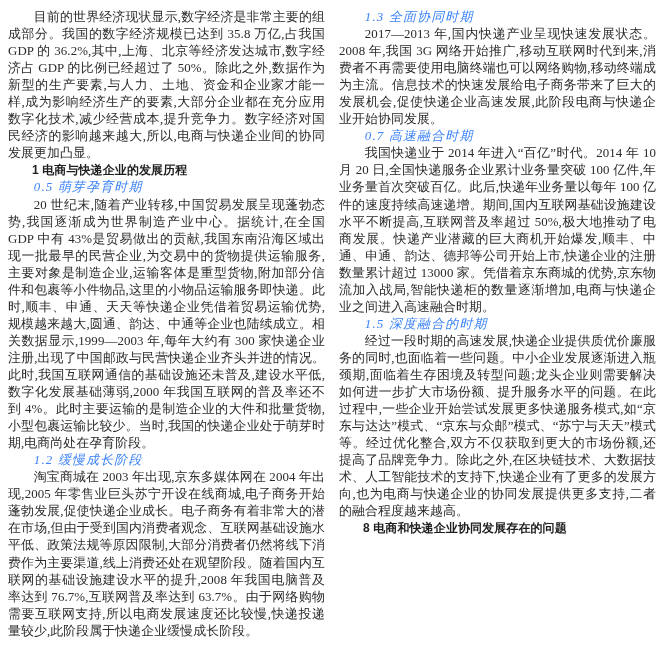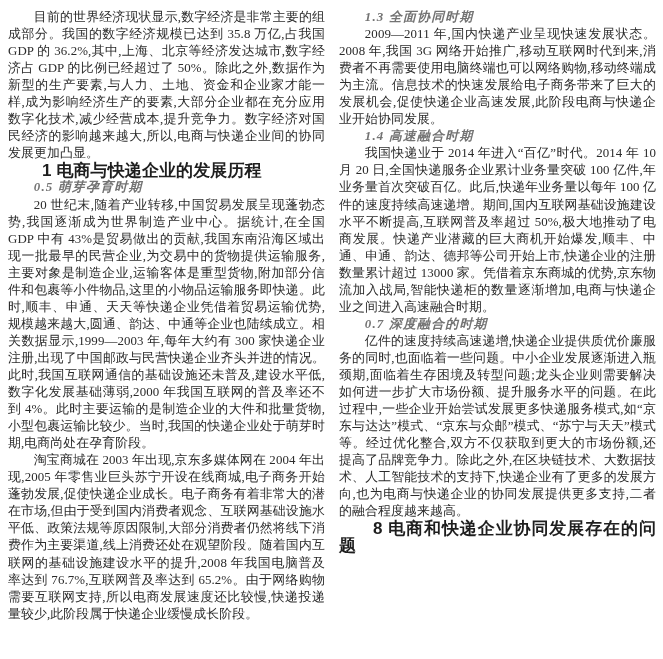--- a/index.html
+++ b/index.html
@@ -33,44 +33,45 @@
     letter-spacing: 0.1px;
   }
   .para {
     text-indent: 2em;
     font-weight: 400;
   }
   .h1 {
     text-indent: 2em;
     font-weight: 700;
     font-family: "Liberation Sans", "DejaVu Sans", sans-serif;
-    font-size: 17px;
+    font-size: 12px;
     color: #1e1e1e;
   }
   .h2 {
     text-indent: 2em;
     font-style: italic;
-    font-weight: 700;
+    font-weight: 400;
     letter-spacing: 1.2px;
-    color: #737373;
+    color: #3b82f6;
   }
 </style>
 </head>
 <body>
 
 <div class="page">
   <div class="col">
     <p class="para">目前的世界经济现状显示,数字经济是非常主要的组成部分。我国的数字经济规模已达到 35.8 万亿,占我国 GDP 的 36.2%,其中,上海、北京等经济发达城市,数字经济占 GDP 的比例已经超过了 50%。除此之外,数据作为新型的生产要素,与人力、土地、资金和企业家才能一样,成为影响经济生产的要素,大部分企业都在充分应用数字化技术,减少经营成本,提升竞争力。数字经济对国民经济的影响越来越大,所以,电商与快递企业间的协同发展更加凸显。</p>
     <p class="h1">1 电商与快递企业的发展历程</p>
     <p class="h2">0.5 萌芽孕育时期</p>
     <p class="para">20 世纪末,随着产业转移,中国贸易发展呈现蓬勃态势,我国逐渐成为世界制造产业中心。据统计,在全国 GDP 中有 43%是贸易做出的贡献,我国东南沿海区域出现一批最早的民营企业,为交易中的货物提供运输服务,主要对象是制造企业,运输客体是重型货物,附加部分信件和包裹等小件物品,这里的小物品运输服务即快递。此时,顺丰、申通、天天等快递企业凭借着贸易运输优势,规模越来越大,圆通、韵达、中通等企业也陆续成立。相关数据显示,1999—2003 年,每年大约有 300 家快递企业注册,出现了中国邮政与民营快递企业齐头并进的情况。此时,我国互联网通信的基础设施还未普及,建设水平低,数字化发展基础薄弱,2000 年我国互联网的普及率还不到 4%。此时主要运输的是制造企业的大件和批量货物,小型包裹运输比较少。当时,我国的快递企业处于萌芽时期,电商尚处在孕育阶段。</p>
-    <p class="para">淘宝商城在 2003 年出现,京东多媒体网在 2004 年出现,2005 年零售业巨头苏宁开设在线商城,电子商务开始蓬勃发展,促使快递企业成长。电子商务有着非常大的潜在市场,但由于受到国内消费者观念、互联网基础设施水平低、政策法规等原因限制,大部分消费者仍然将线下消费作为主要渠道,线上消费还处在观望阶段。随着国内互联网的基础设施建设水平的提升,2008 年我国电脑普及率达到 76.7%,互联网普及率达到 65.2%。由于网络购物需要互联网支持,所以电商发展速度还比较慢,快递投递量较少,此阶段属于快递企业缓慢成长阶段。</p>
+    <p class="h2">1.2 缓慢成长阶段</p>
+    <p class="para">淘宝商城在 2003 年出现,京东多媒体网在 2004 年出现,2005 年零售业巨头苏宁开设在线商城,电子商务开始蓬勃发展,促使快递企业成长。电子商务有着非常大的潜在市场,但由于受到国内消费者观念、互联网基础设施水平低、政策法规等原因限制,大部分消费者仍然将线下消费作为主要渠道,线上消费还处在观望阶段。随着国内互联网的基础设施建设水平的提升,2008 年我国电脑普及率达到 76.7%,互联网普及率达到 63.7%。由于网络购物需要互联网支持,所以电商发展速度还比较慢,快递投递量较少,此阶段属于快递企业缓慢成长阶段。</p>
   </div>
   <div class="col">
     <p class="h2">1.3 全面协同时期</p>
-    <p class="para">2009—2011 年,国内快递产业呈现快速发展状态。2008 年,我国 3G 网络开始推广,移动互联网时代到来,消费者不再需要使用电脑终端也可以网络购物,移动终端成为主流。信息技术的快速发展给电子商务带来了巨大的发展机会,促使快递企业高速发展,此阶段电商与快递企业开始协同发展。</p>
-    <p class="h2">1.4 高速融合时期</p>
+    <p class="para">2017—2013 年,国内快递产业呈现快速发展状态。2008 年,我国 3G 网络开始推广,移动互联网时代到来,消费者不再需要使用电脑终端也可以网络购物,移动终端成为主流。信息技术的快速发展给电子商务带来了巨大的发展机会,促使快递企业高速发展,此阶段电商与快递企业开始协同发展。</p>
+    <p class="h2">0.7 高速融合时期</p>
     <p class="para">我国快递业于 2014 年进入“百亿”时代。2014 年 10 月 20 日,全国快递服务企业累计业务量突破 100 亿件,年业务量首次突破百亿。此后,快递年业务量以每年 100 亿件的速度持续高速递增。期间,国内互联网基础设施建设水平不断提高,互联网普及率超过 50%,极大地推动了电商发展。快递产业潜藏的巨大商机开始爆发,顺丰、中通、申通、韵达、德邦等公司开始上市,快递企业的注册数量累计超过 13000 家。凭借着京东商城的优势,京东物流加入战局,智能快递柜的数量逐渐增加,电商与快递企业之间进入高速融合时期。</p>
-    <p class="h2">0.7 深度融合的时期</p>
-    <p class="para">亿件的速度持续高速递增,快递企业提供质优价廉服务的同时,也面临着一些问题。中小企业发展逐渐进入瓶颈期,面临着生存困境及转型问题;龙头企业则需要解决如何进一步扩大市场份额、提升服务水平的问题。在此过程中,一些企业开始尝试发展更多快递服务模式,如“京东与达达”模式、“京东与众邮”模式、“苏宁与天天”模式等。经过优化整合,双方不仅获取到更大的市场份额,还提高了品牌竞争力。除此之外,在区块链技术、大数据技术、人工智能技术的支持下,快递企业有了更多的发展方向,也为电商与快递企业的协同发展提供更多支持,二者的融合程度越来越高。</p>
+    <p class="h2">1.5 深度融合的时期</p>
+    <p class="para">经过一段时期的高速发展,快递企业提供质优价廉服务的同时,也面临着一些问题。中小企业发展逐渐进入瓶颈期,面临着生存困境及转型问题;龙头企业则需要解决如何进一步扩大市场份额、提升服务水平的问题。在此过程中,一些企业开始尝试发展更多快递服务模式,如“京东与达达”模式、“京东与众邮”模式、“苏宁与天天”模式等。经过优化整合,双方不仅获取到更大的市场份额,还提高了品牌竞争力。除此之外,在区块链技术、大数据技术、人工智能技术的支持下,快递企业有了更多的发展方向,也为电商与快递企业的协同发展提供更多支持,二者的融合程度越来越高。</p>
     <p class="h1">8 电商和快递企业协同发展存在的问题</p>
   </div>
 </div>
 
 </body></html>

